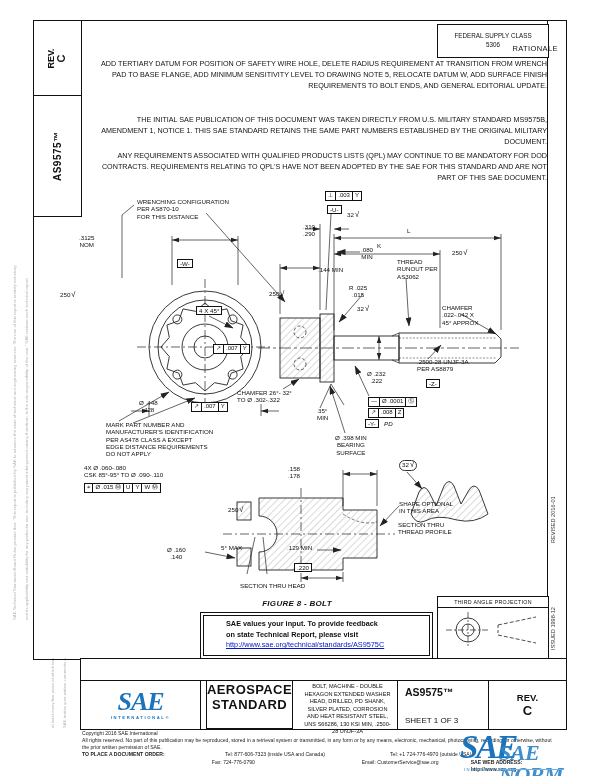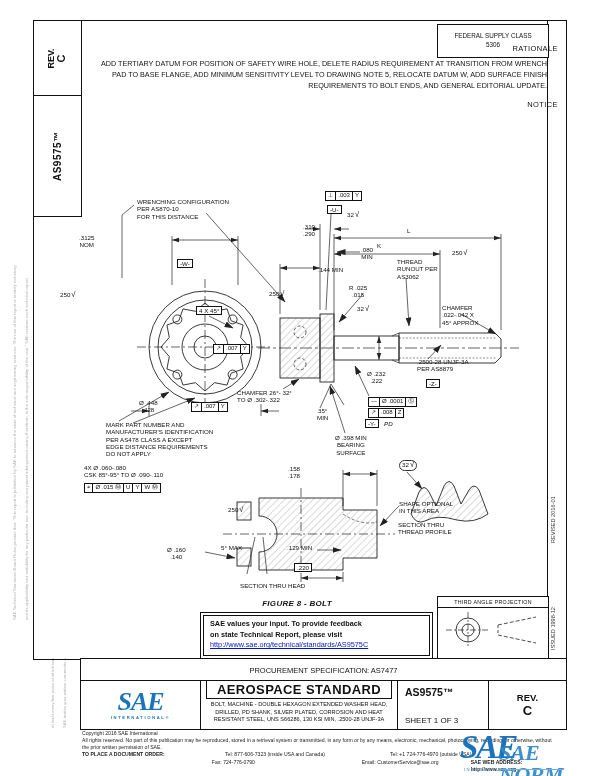--- a/index.html
+++ b/index.html
@@ -31,36 +31,36 @@
   .ann.fcf span{border-right:1px solid #111;padding:0 2px;font-size:6px;}
   .ann.fcf span:last-child{border-right:none;}
   .figcap{position:absolute;left:197px;top:599px;width:200px;text-align:center;
           font-size:8px;font-weight:bold;font-style:italic;letter-spacing:.3px;}
   
   .mrot{position:absolute;transform:rotate(-90deg);transform-origin:0 0;white-space:nowrap;font-size:5.8px;color:#333;}
   .gray{color:#b5b5b5;font-size:4.3px;}
   .clipL{position:absolute;overflow:hidden;}
   
   .fb-out{position:absolute;border:1.9px solid #111;background:#fff;}
-  .fb-in{position:absolute;inset:2px;border:1px solid #111;padding:3px 6px;font-size:7.3px;font-weight:bold;line-height:1.45;}
+  .fb-in{position:absolute;inset:2px;border:1px solid #111;padding:3px 22px;font-size:7.3px;font-weight:bold;line-height:1.45;}
   .fb-link{color:#0018c8;text-decoration:underline;font-weight:normal;}
   
   .proj{position:absolute;border:1.6px solid #111;background:#fff;}
   .proj-h{border-bottom:1.3px solid #111;text-align:center;font-size:5.3px;padding:2px 0;letter-spacing:.3px;}
   
   .row{position:absolute;border:1.6px solid #111;background:#fff;display:flex;}
   .cell{border-right:1.3px solid #111;display:flex;align-items:center;}
   .cell:last-child{border-right:none;}
   .cust{font-size:7.5px;padding-left:14px;width:226px;}
   .proc{font-size:7.5px;flex:1;justify-content:center;}
   .logo-cell{width:119px;flex-direction:column;justify-content:center;}
   .sae-logo{font-family:"Liberation Serif",serif;font-style:italic;font-weight:900;font-size:26px;
             color:#1c75bc;letter-spacing:-1px;line-height:.9;}
   .sae-int{font-size:4.2px;font-weight:bold;letter-spacing:1.6px;color:#1c75bc;margin-top:1px;}
-  .std-cell{width:196px;flex-direction:column;justify-content:flex-start;align-items:stretch;}
+  .std-cell{width:196px;flex-direction:row;justify-content:flex-start;align-items:stretch;}
   .std-head{border:1.4px solid #111;border-top:none;margin:0 5px;text-align:center;
             font-size:13px;font-weight:bold;letter-spacing:.4px;padding:1px 0;}
   .std-sub{font-size:5.6px;line-height:1.35;text-align:center;padding:2px 6px 0 6px;}
   .num-cell{width:83px;flex-direction:column;align-items:flex-start;justify-content:center;padding-left:7px;}
   .num-doc{font-size:10.5px;font-weight:bold;}
   .num-sheet{font-size:8px;margin-top:18px;}
   .rev-cell{flex:1;flex-direction:column;justify-content:center;align-items:center;}
   .rev-cell .l{font-size:9.5px;font-weight:bold;}
   .rev-cell .v{font-size:13px;font-weight:bold;}
   
@@ -106,21 +106,22 @@
     <div class="rot docnum">AS9575™</div>
   </div>
 
   <div class="fedbox" style="left:437px;top:24px;width:110px;height:32px;">
     <div>FEDERAL SUPPLY CLASS</div>
     <div>5306</div>
   </div>
 
   <div class="h-center" style="top:44px;">RATIONALE</div>
   <div class="para" style="top:58px;">ADD TERTIARY DATUM FOR POSITION OF SAFETY WIRE HOLE, DELETE RADIUS REQUIREMENT AT TRANSITION FROM WRENCH PAD TO BASE FLANGE, ADD MINIMUM SENSITIVITY LEVEL TO DRAWING NOTE 5, RELOCATE DATUM W, ADD SURFACE FINISH REQUIREMENTS TO BOLT ENDS, AND GENERAL EDITORIAL UPDATE.</div>
-  <div class="h-center" style="top:100px;">NOTICE</div>
+  <div class="para" style="top:114px;">THE INITIAL SAE PUBLICATION OF THIS DOCUMENT WAS TAKEN DIRECTLY FROM U.S. MILITARY STANDARD MS9575B, AMENDMENT 1, NOTICE 1. THIS SAE STANDARD RETAINS THE SAME PART NUMBERS ESTABLISHED BY THE ORIGINAL MILITARY DOCUMENT.</div>
+  <div class="para" style="top:150px;">ANY REQUIREMENTS ASSOCIATED WITH QUALIFIED PRODUCTS LISTS (QPL) MAY CONTINUE TO BE MANDATORY FOR DOD CONTRACTS. REQUIREMENTS RELATING TO QPL'S HAVE NOT BEEN ADOPTED BY THE SAE FOR THIS STANDARD AND ARE NOT PART OF THIS SAE DOCUMENT.</div>
 
   <svg class="abs" style="left:33px;top:192px;" width="532" height="420" viewBox="0 0 532 420">
     <defs>
       <pattern id="hp" patternUnits="userSpaceOnUse" width="5" height="5" patternTransform="rotate(45)">
         <line x1="0" y1="0" x2="0" y2="5" stroke="#777" stroke-width="0.55"></line>
       </pattern>
       <marker id="ar" markerWidth="9" markerHeight="6" refX="8.5" refY="3" orient="auto" markerUnits="userSpaceOnUse">
         <path d="M0,0 L9,3 L0,6 Z" fill="#222"></path>
       </marker>
     </defs>
@@ -324,21 +325,20 @@
         <line x1="8" y1="22" x2="52" y2="22" stroke-dasharray="6 2 2 2" stroke-width="0.7"></line>
         <line x1="30" y1="4" x2="30" y2="40" stroke-dasharray="6 2 2 2" stroke-width="0.7"></line>
         <line x1="60" y1="17" x2="98" y2="9" stroke-dasharray="4 2" stroke-width="0.8"></line>
         <line x1="60" y1="27" x2="98" y2="35" stroke-dasharray="4 2" stroke-width="0.8"></line>
         <line x1="60" y1="17" x2="60" y2="27" stroke-dasharray="3 2" stroke-width="0.8"></line>
       </g>
     </svg>
   </div>
 
   <div class="row" style="left:80px;top:658px;width:485px;height:22px;">
-    <div class="cell proc">PROCUREMENT SPECIFICATION: AS7477</div>
   </div>
 
   <div class="row" style="left:80px;top:680px;width:485px;height:48px;">
     <div class="cell logo-cell">
       <div class="sae-logo">SAE</div>
       <div class="sae-int">INTERNATIONAL®</div>
     </div>
     <div class="cell std-cell">
       <div class="std-head">AEROSPACE STANDARD</div>
       <div class="std-sub">BOLT, MACHINE - DOUBLE HEXAGON EXTENDED WASHER HEAD, DRILLED, PD SHANK, SILVER PLATED, CORROSION AND HEAT RESISTANT STEEL, UNS S66286, 130 KSI MIN, .2500-28 UNJF-3A</div>

